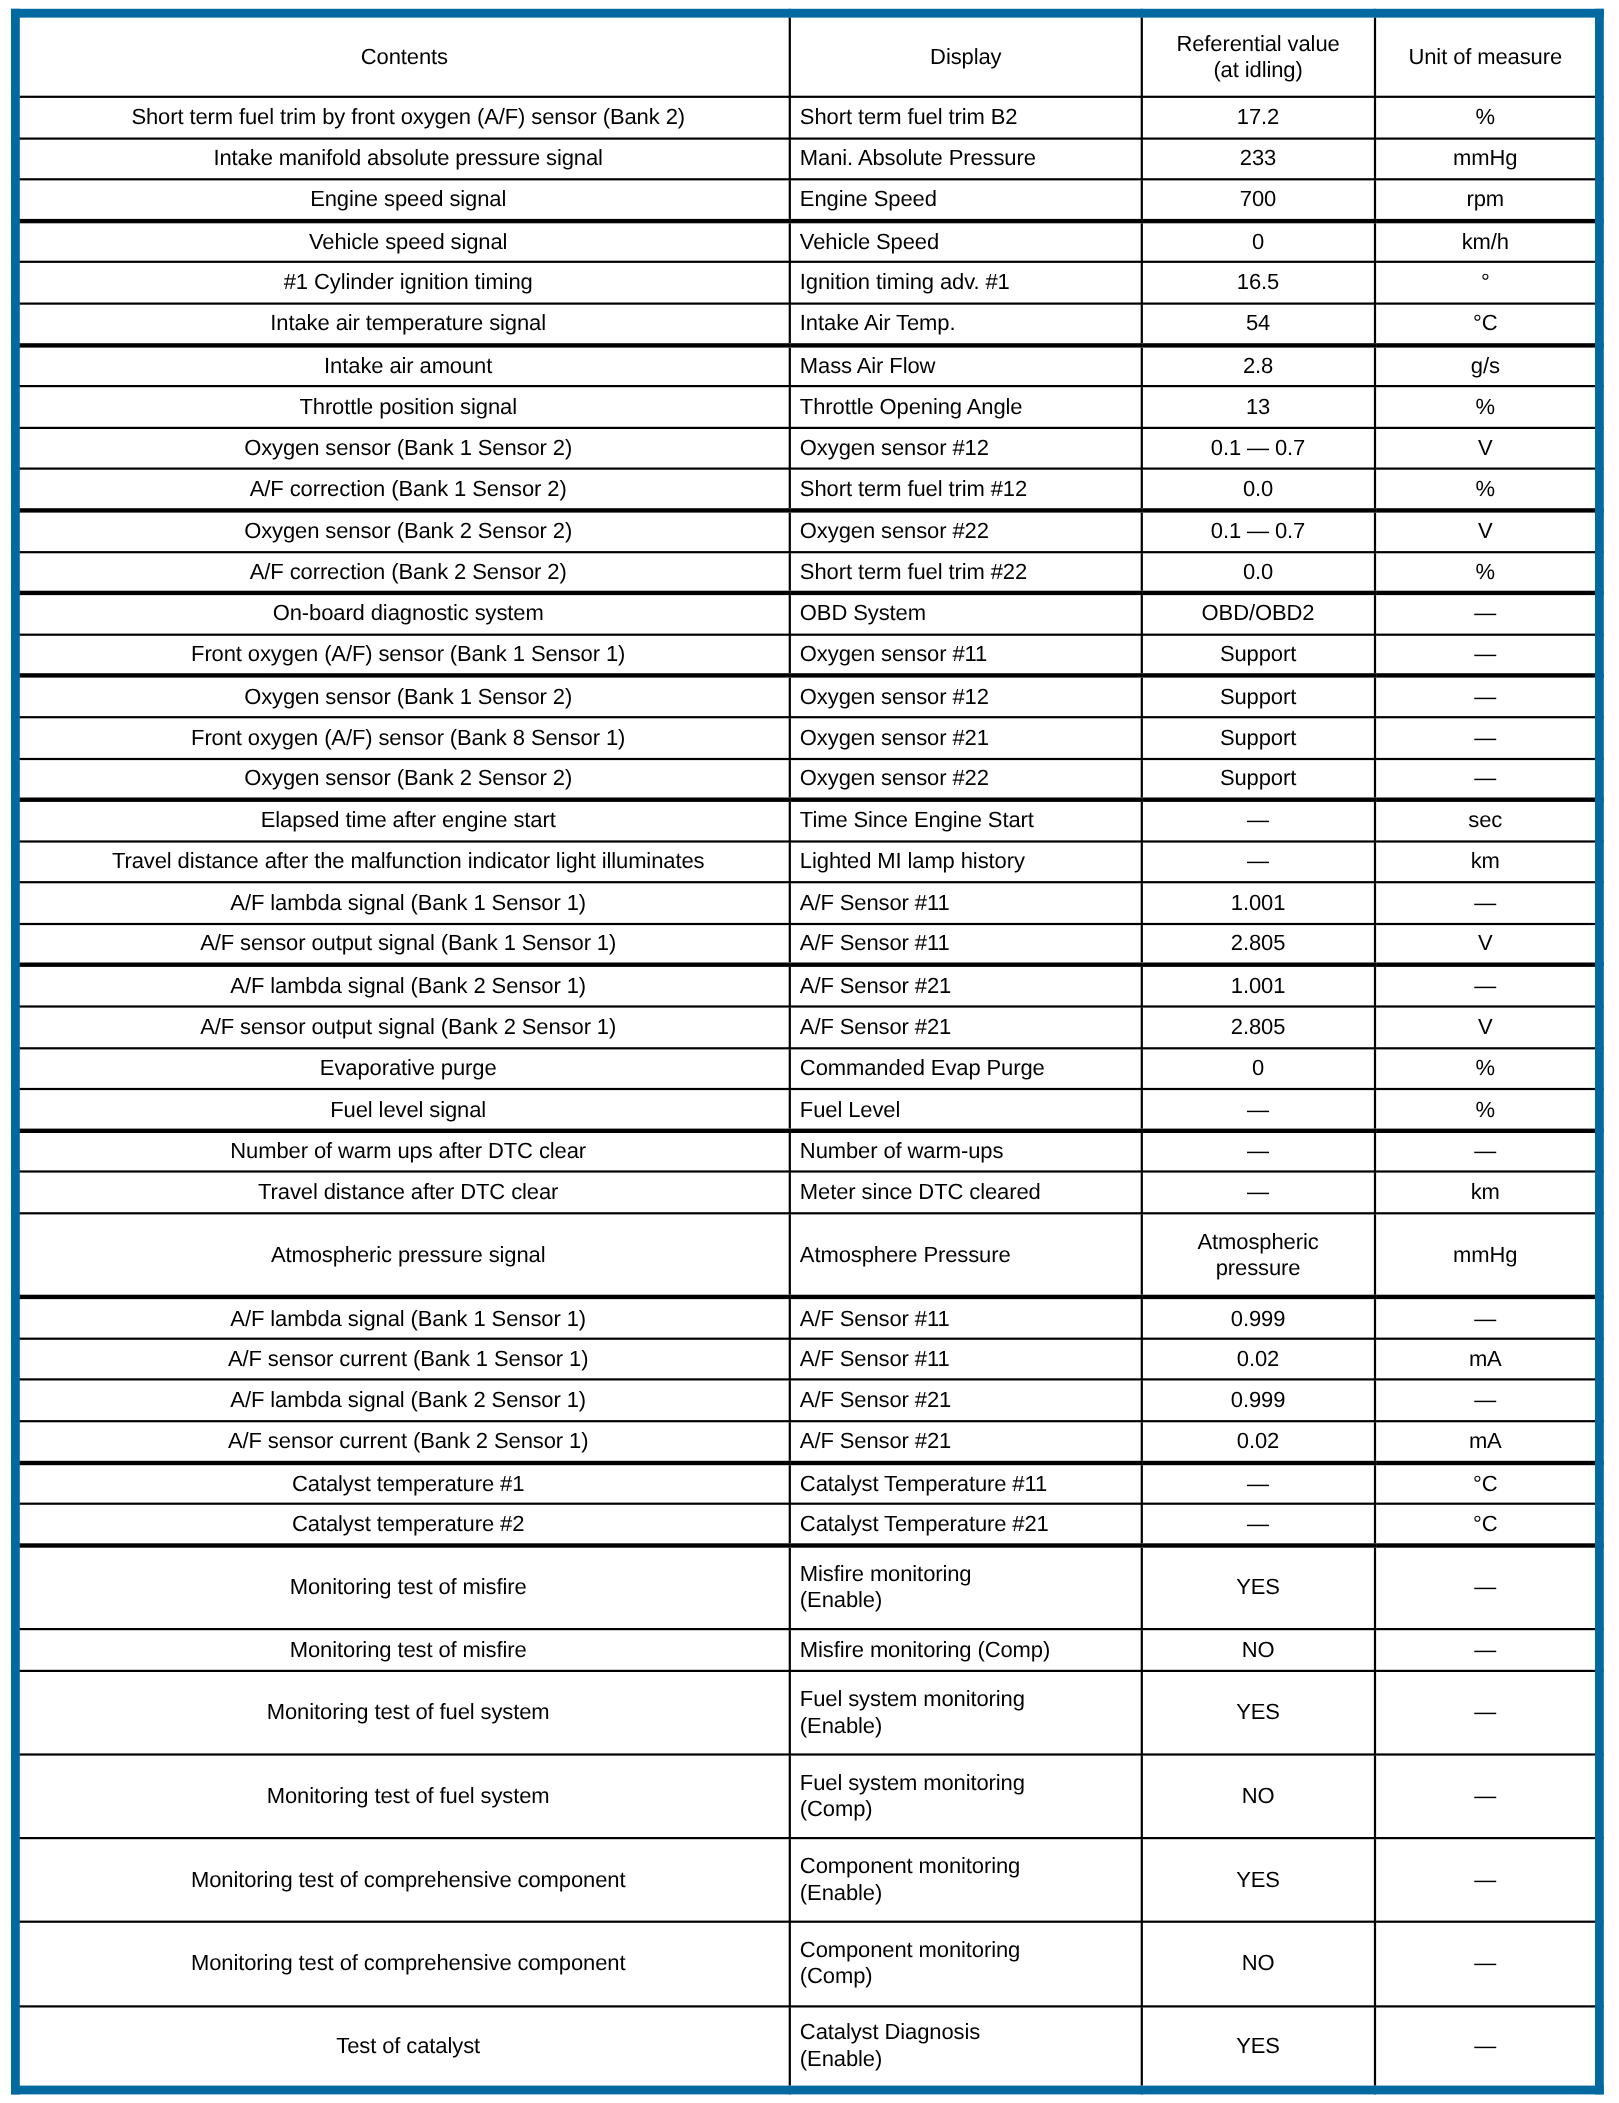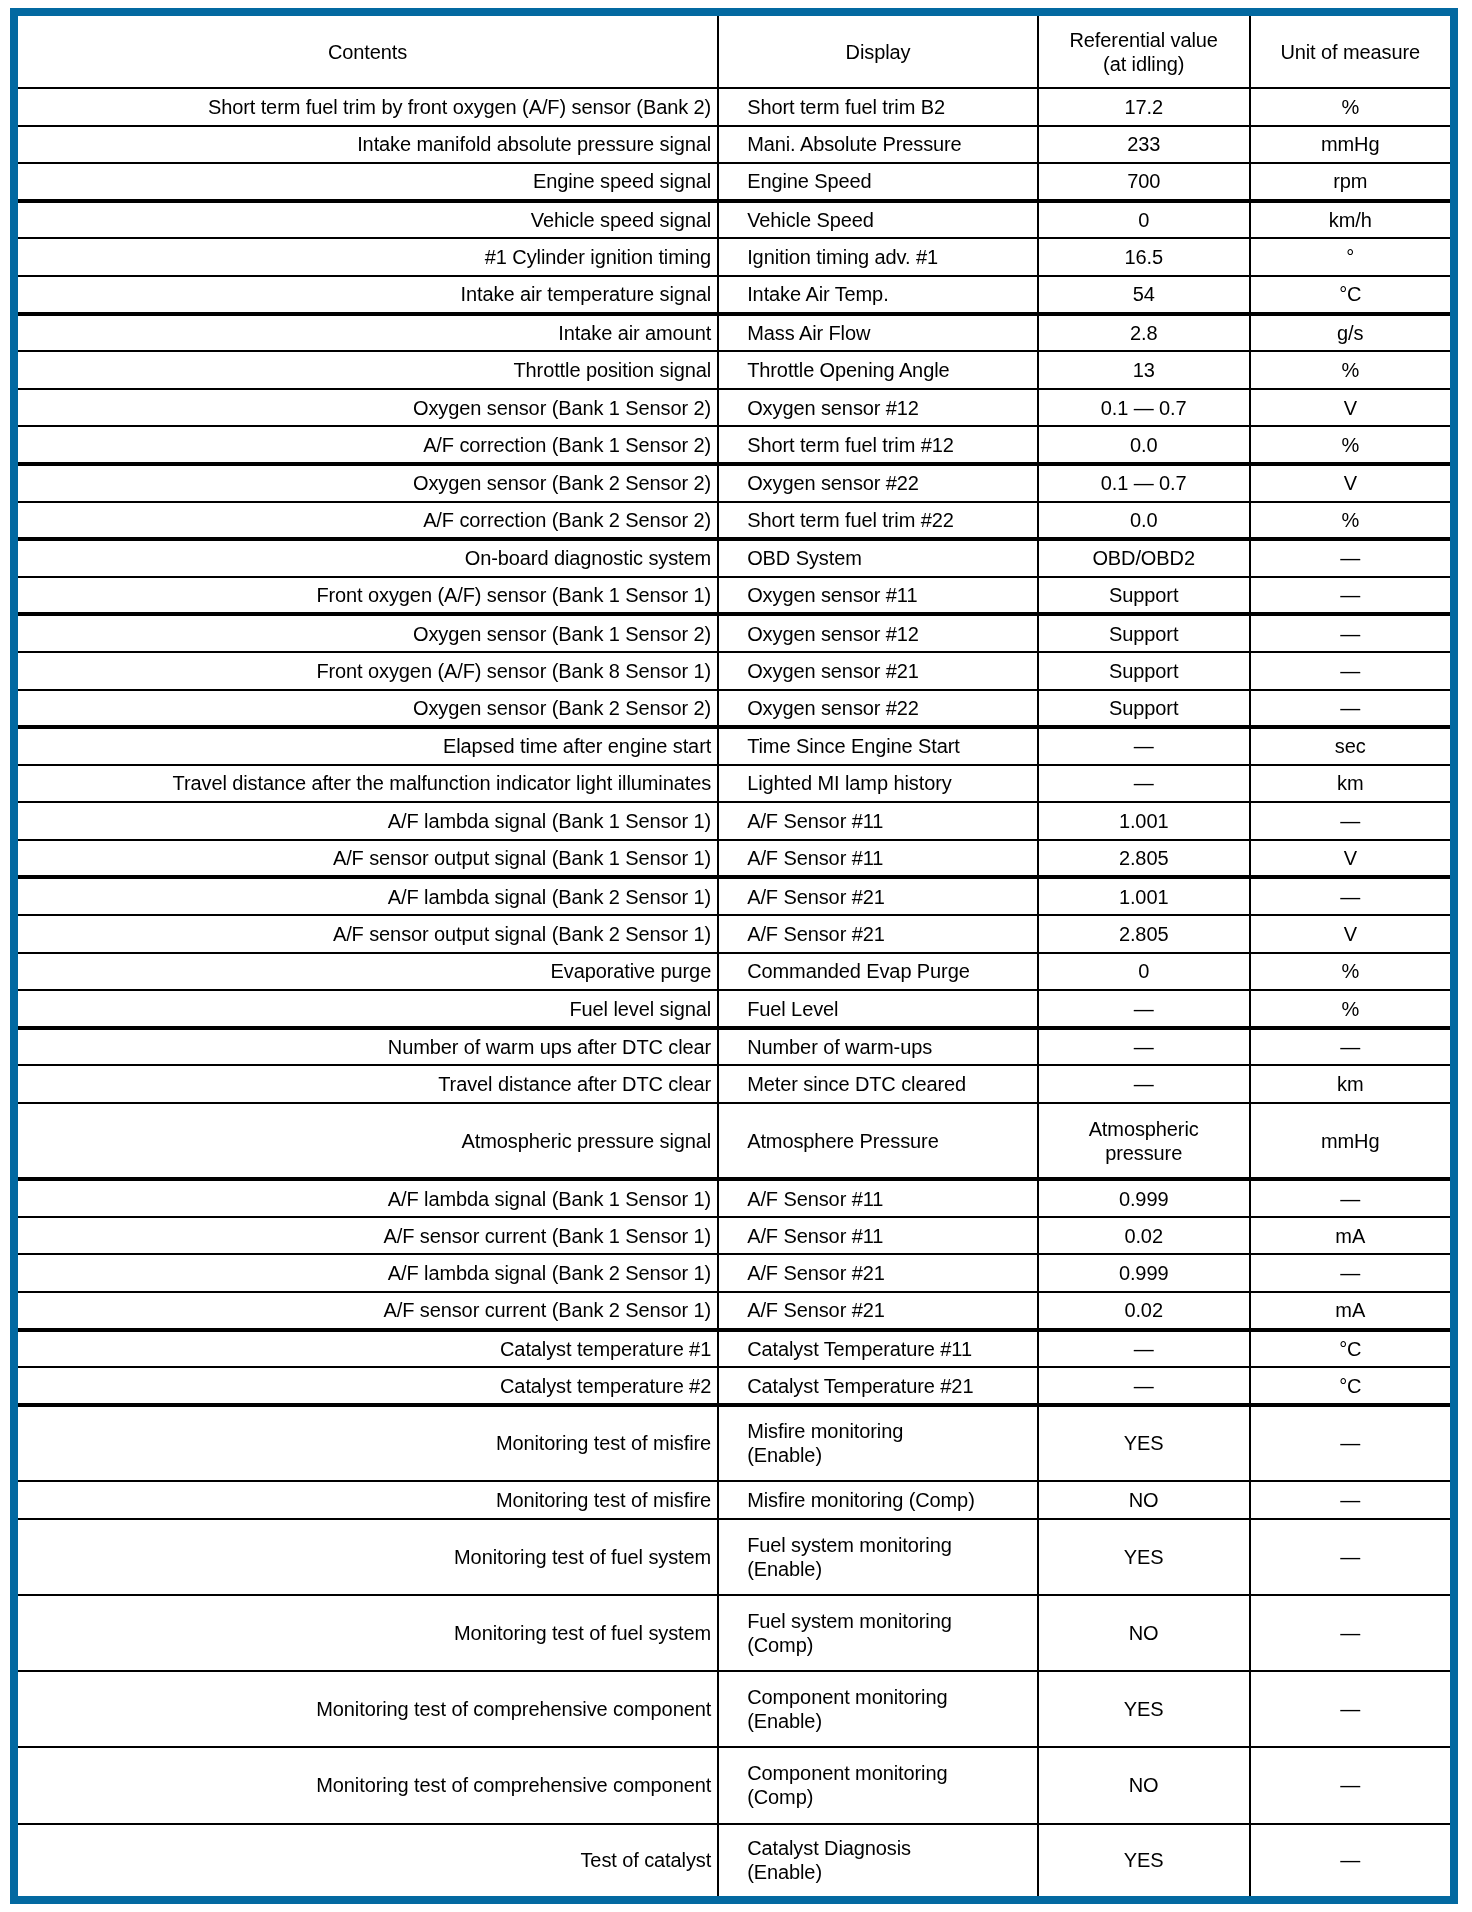--- a/index.html
+++ b/index.html
@@ -40,26 +40,26 @@
   thead tr { height: 76px; }
   tbody tr { height: 36px; }
   tbody tr.tall { height: 73px; }
   tbody tr.section-end > td { border-bottom-width: 4px; }
   th {
     font-weight: normal;
     text-align: center;
     white-space: pre-line;
   }
   td.cell-contents {
-    text-align: right;
+    text-align: center;
     padding-left: 13px;
   }
   td.cell-display {
     text-align: left;
-    padding-left: 28px;
+    padding-left: 8px;
     white-space: pre-line;
   }
   td.cell-value {
     text-align: center;
     white-space: pre-line;
   }
   td.cell-unit {
     text-align: center;
   }
   col.c-contents { width: 48.9%; }

